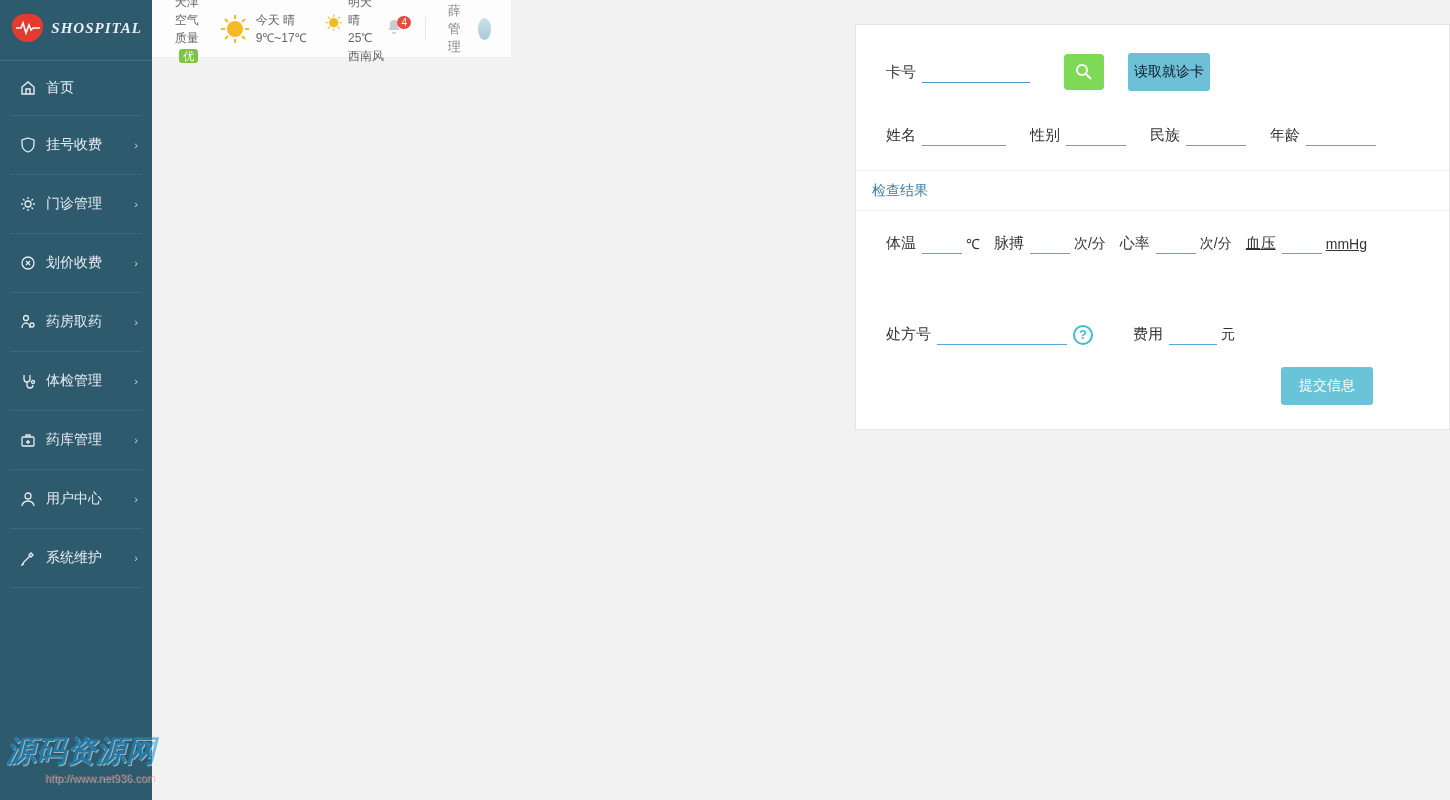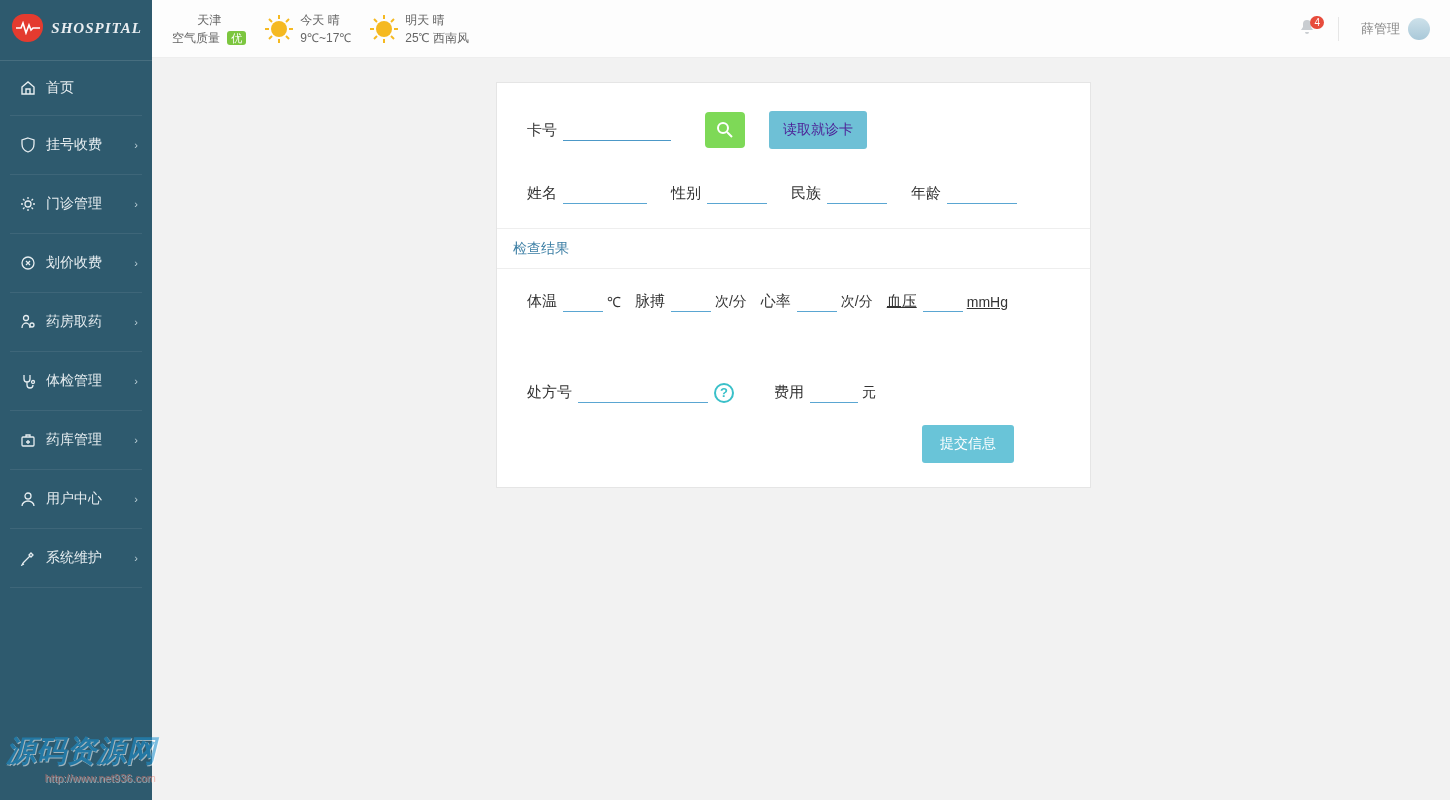--- a/index.html
+++ b/index.html
@@ -12,21 +12,21 @@
 .logo-mark { width: 34px; height: 28px; background: #e43b2f; border-radius: 14px 14px 18px 18px; position: relative; display:flex; align-items:center; justify-content:center;}
 .logo-mark svg { width: 24px; height: 14px; }
 .logo-text { margin-left: 8px; font-size: 15px; font-style: italic; font-weight: bold; letter-spacing: 1px; color: #e9eef1; font-family: Georgia, serif;}
 .nav { list-style: none; padding: 0 10px; text-align: right; }
 .nav li { display: flex; align-items: center; padding: 20px 8px; font-size: 14px; color: #e6edf0; border-bottom: 1px solid rgba(255,255,255,0.08); cursor: pointer; position: relative;}
 .nav li.home { padding: 18px 8px; }
 .nav li .mi { width: 20px; margin-right: 8px; display:inline-flex; align-items:center; justify-content:center;}
 .nav li .chev { position:absolute; right:4px; top:50%; transform:translateY(-50%); font-size:11px; color: #bcd0d8;}
 
 
-.main { flex:1; display:flex; flex-direction:column; background:#f2f2f2; }
+.main { flex:1; display:flex; flex-direction:row; background:#f2f2f2; }
 .topbar { height:58px; background:#fdfdfd; display:flex; align-items:center; padding:0 20px; border-bottom:1px solid #eee;}
 .weather { display:flex; align-items:center; gap:18px; color:#666; font-size:12px;}
 .city-box { text-align:center; line-height:1.5; }
 .aq { background:#7cc63f; color:#fff; padding:1px 4px; border-radius:3px; font-size:11px; margin-left:4px;}
 .sun { width:30px; height:30px; display:inline-block; margin-right:6px; vertical-align:middle;}
 .wcol { display:flex; align-items:center; line-height:1.5;}
 .topbar-right { margin-left:auto; display:flex; align-items:center; gap:22px;}
 .bell-wrap { position:relative; color:#c5c9cc;}
 .badge { position:absolute; top:-2px; right:-8px; background:#e74c3c; color:#fff; border-radius:8px; font-size:10px; padding:1px 4px;}
 .divider { width:1px; height:24px; background:#e6e6e6;}
@@ -40,21 +40,21 @@
 .card-section { padding: 28px 30px 24px 30px; }
 .row { display:flex; align-items:center; flex-wrap:wrap; gap: 0; }
 .field { display:flex; align-items:center; margin-right: 24px; font-size:15px; color:#333;}
 .field label { margin-right:6px; white-space:nowrap;}
 .uline { border:none; border-bottom:1px solid #5aa6d2; background:transparent; outline:none; font-size:14px; padding:2px 0;}
 .uline.card-no { width:108px; border-bottom-color:#4c98c7;}
 .uline.sm { width:48px;}
 .uline.med { width:62px;}
 .uline.presc { width:130px;}
 .search-btn { width:40px; height:36px; background:#7ed957; border:none; border-radius:4px; display:flex; align-items:center; justify-content:center; margin-left:10px; cursor:pointer;}
-.read-btn { background:#6ec0d6; color:#4c1d95; border:none; border-radius:3px; padding:10px 14px; font-size:14px; margin-left:24px; cursor:pointer;}
+.read-btn { background:#6ec0d6; color:#0f172a; border:none; border-radius:3px; padding:10px 6px; font-size:14px; margin-left:24px; cursor:pointer;}
 .unit { margin-left:4px; color:#333; font-size:14px;}
 .sec-head { border-top:1px solid #eee; border-bottom:1px solid #eee; padding:10px 16px; background:#fff;}
 .sec-head span { color:#3b7ea4; font-size:14px;}
 .qmark { width:20px; height:20px; border:2px solid #3ac0c9; color:#3ac0c9; border-radius:50%; display:inline-flex; align-items:center; justify-content:center; font-size:13px; margin-left:6px; font-weight:bold;}
 .submit { background:#69c4d8; color:#fff; border:none; border-radius:3px; padding:10px 18px; font-size:14px; cursor:pointer;}
 .submit-row { display:flex; justify-content:flex-end; padding-right:46px; margin-top: 22px;}
 .spacer-row { height: 40px;}
 .vitals .field { margin-right:14px;}
 .vitals .uline.sm { width:40px;}
 

